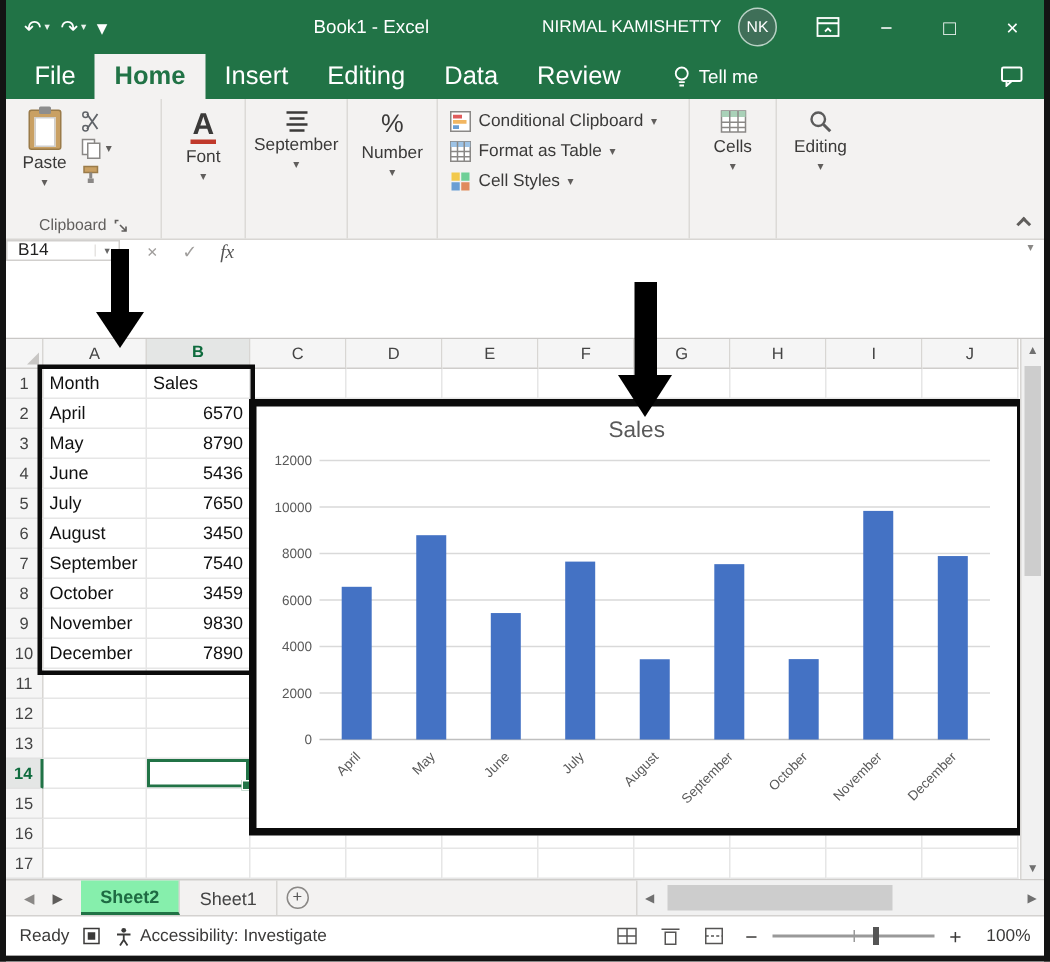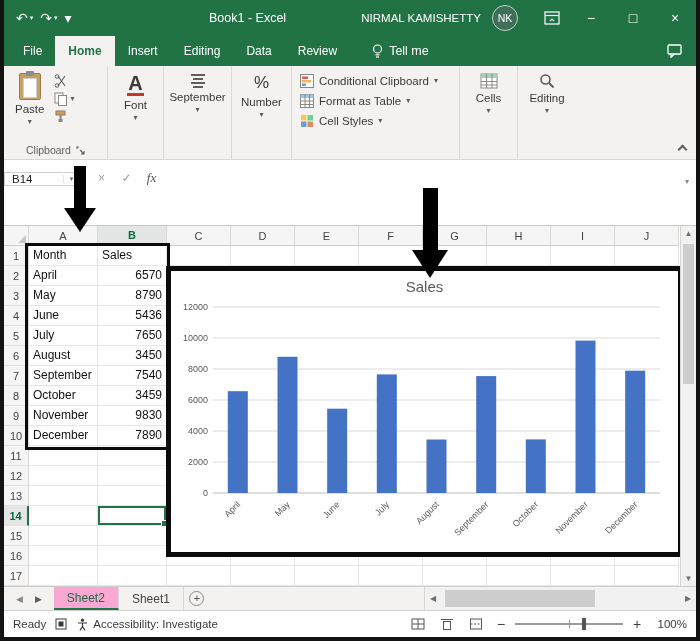--- a/index.html
+++ b/index.html
@@ -15,21 +15,21 @@
   .win-title{position:absolute;left:205px;top:0;height:36px;display:flex;align-items:center;font-size:12.5px}
   .tb-right{margin-left:auto;display:flex;align-items:center;height:100%}
   .user-name{font-size:11.5px;margin-right:11px}
   .avatar{width:26px;height:26px;border-radius:50%;background:#3f6f58;border:1.5px solid #b9d2c5;
           display:flex;align-items:center;justify-content:center;font-size:10.5px;margin-right:16px}
   .win-btn{width:42px;height:36px;display:flex;align-items:center;justify-content:center;font-size:14px}
   .rdo-btn{width:36px;height:36px;display:flex;align-items:center;justify-content:center}
 
   
   .tabrow{height:30px;background:#217346;display:flex;align-items:stretch;padding-left:6px;position:relative}
-  .rtab{padding:0 13px;display:flex;align-items:center;color:#fff;font-size:12px}
+  .rtab{padding:0 13px;display:flex;align-items:center;color:#fff;font-size:17px}
   .rtab.active{background:#f3f2f1;color:#217346;font-weight:bold}
   .tellme{display:flex;align-items:center;gap:6px;color:#fff;font-size:12.5px;padding:0 12px;margin-left:10px}
   .comment-btn{position:absolute;right:14px;top:0;height:30px;display:flex;align-items:center}
 
   
   .ribbon{height:94px;background:#f3f2f1;display:flex;position:relative;border-bottom:1px solid #d8d6d3}
   .rgroup{display:flex;flex-direction:column;border-right:1px solid #dcdad7;padding:2px 3px 0;position:relative}
   .rgroup-label{font-size:10.5px;color:#605e5c;text-align:center;padding:1px 0 3px;margin-top:auto;
                 display:flex;align-items:center;justify-content:center;gap:5px}
   .bigbtn{display:flex;flex-direction:column;align-items:center;justify-content:flex-start;
@@ -43,21 +43,21 @@
   .clip-page{position:absolute;left:3px;top:4px;width:14px;height:20px;background:#fff;border:1px solid #cfcfcf}
   .font-A{font-size:20px;font-weight:bold;color:#3b3a39;line-height:20px;border-bottom:3px solid #c0392b;padding:0 1px}
   .pct{font-size:17px;color:#3b3a39;line-height:20px}
   .styles-rows{display:flex;flex-direction:column;padding-top:3px}
   .style-row{display:flex;align-items:center;gap:5px;font-size:11.5px;color:#3b3a39;padding:3px 5px}
   .collapse-chev{position:absolute;right:10px;bottom:6px;width:7px;height:7px;border:solid #605e5c;
                  border-width:2px 2px 0 0;transform:rotate(-45deg)}
 
   
   .fxzone{height:66px;background:#fff;border-bottom:1px solid #c9c7c5}
-  .fxrow{height:26px;display:flex;align-items:flex-end;background:#fff;position:relative}
+  .fxrow{height:26px;display:flex;align-items:flex-start;background:#fff;position:relative}
   .namebox{width:76px;background:#fff;border:1px solid #d1cfcd;display:flex;align-items:center;
            font-size:11.5px;color:#222;padding-left:7px}
   .nb-drop{margin-left:auto;width:16px;border-left:1px solid #e6e4e2;height:100%;display:flex;
            align-items:center;justify-content:center;font-size:7px;color:#666}
   .fxbtns{display:flex;align-items:center;padding:0 2px 0 10px;gap:2px}
   .fxbtn{width:23px;text-align:center;color:#a09e9c;font-size:12px}
   .fxlabel{font-family:"Liberation Serif",serif;font-style:italic;font-size:13px;color:#555;width:23px;text-align:center}
   .fxinput{flex:1;background:#fff;border-left:1px solid #e1dfdd}
   .fx-expand{width:18px;display:flex;align-items:center;justify-content:center;color:#8a8886;font-size:8px}
   .fxextra{height:39px;background:#fff}
@@ -98,21 +98,21 @@
   #arrow-a .head{border-left-width:16px;border-right-width:16px;border-top-width:24px}
   #arrow-chart{left:408px;top:188px}
   #arrow-chart .shaft{width:15px;height:62px}
   #arrow-chart .head{border-left-width:18px;border-right-width:18px;border-top-width:28px}
 
   
   .sheetbar{height:24px;background:#f3f2f1;display:flex;align-items:stretch;border-top:1px solid #cfcdcb;font-size:12px}
   .snav{display:flex;align-items:center;gap:12px;padding:0 12px;color:#8a8886;font-size:9px}
   .snav .on{color:#5f5d5b}
   .stab{padding:0 13px;display:flex;align-items:center;color:#444;border-right:1px solid #d8d6d3}
-  .stab.active{background:#f9a8d4;color:#1e6b43;font-weight:normal;border-bottom:2px solid #217346}
+  .stab.active{background:#86efac;color:#1e6b43;font-weight:bold;border-bottom:2px solid #217346}
   .addsheet{width:26px;display:flex;align-items:center;justify-content:center}
   .addsheet .circ{width:15px;height:15px;border-radius:50%;border:1px solid #8a8886;display:flex;
                   align-items:center;justify-content:center;font-size:11px;color:#555;line-height:1}
   .hscroll{margin-left:auto;width:272px;display:flex;align-items:stretch;background:#f1f1f1;border-left:1px solid #d8d6d3}
   .hs-btn{width:16px;display:flex;align-items:center;justify-content:center;font-size:8px;color:#707070}
   .hs-track{flex:1;position:relative;background:#f1f1f1}
   .hs-thumb{position:absolute;left:4px;top:3px;height:17px;width:150px;background:#cdcdcd}
 
   
   .statusbar{height:27px;background:#fff;border-top:1px solid #d4d2d0;display:flex;align-items:center;

